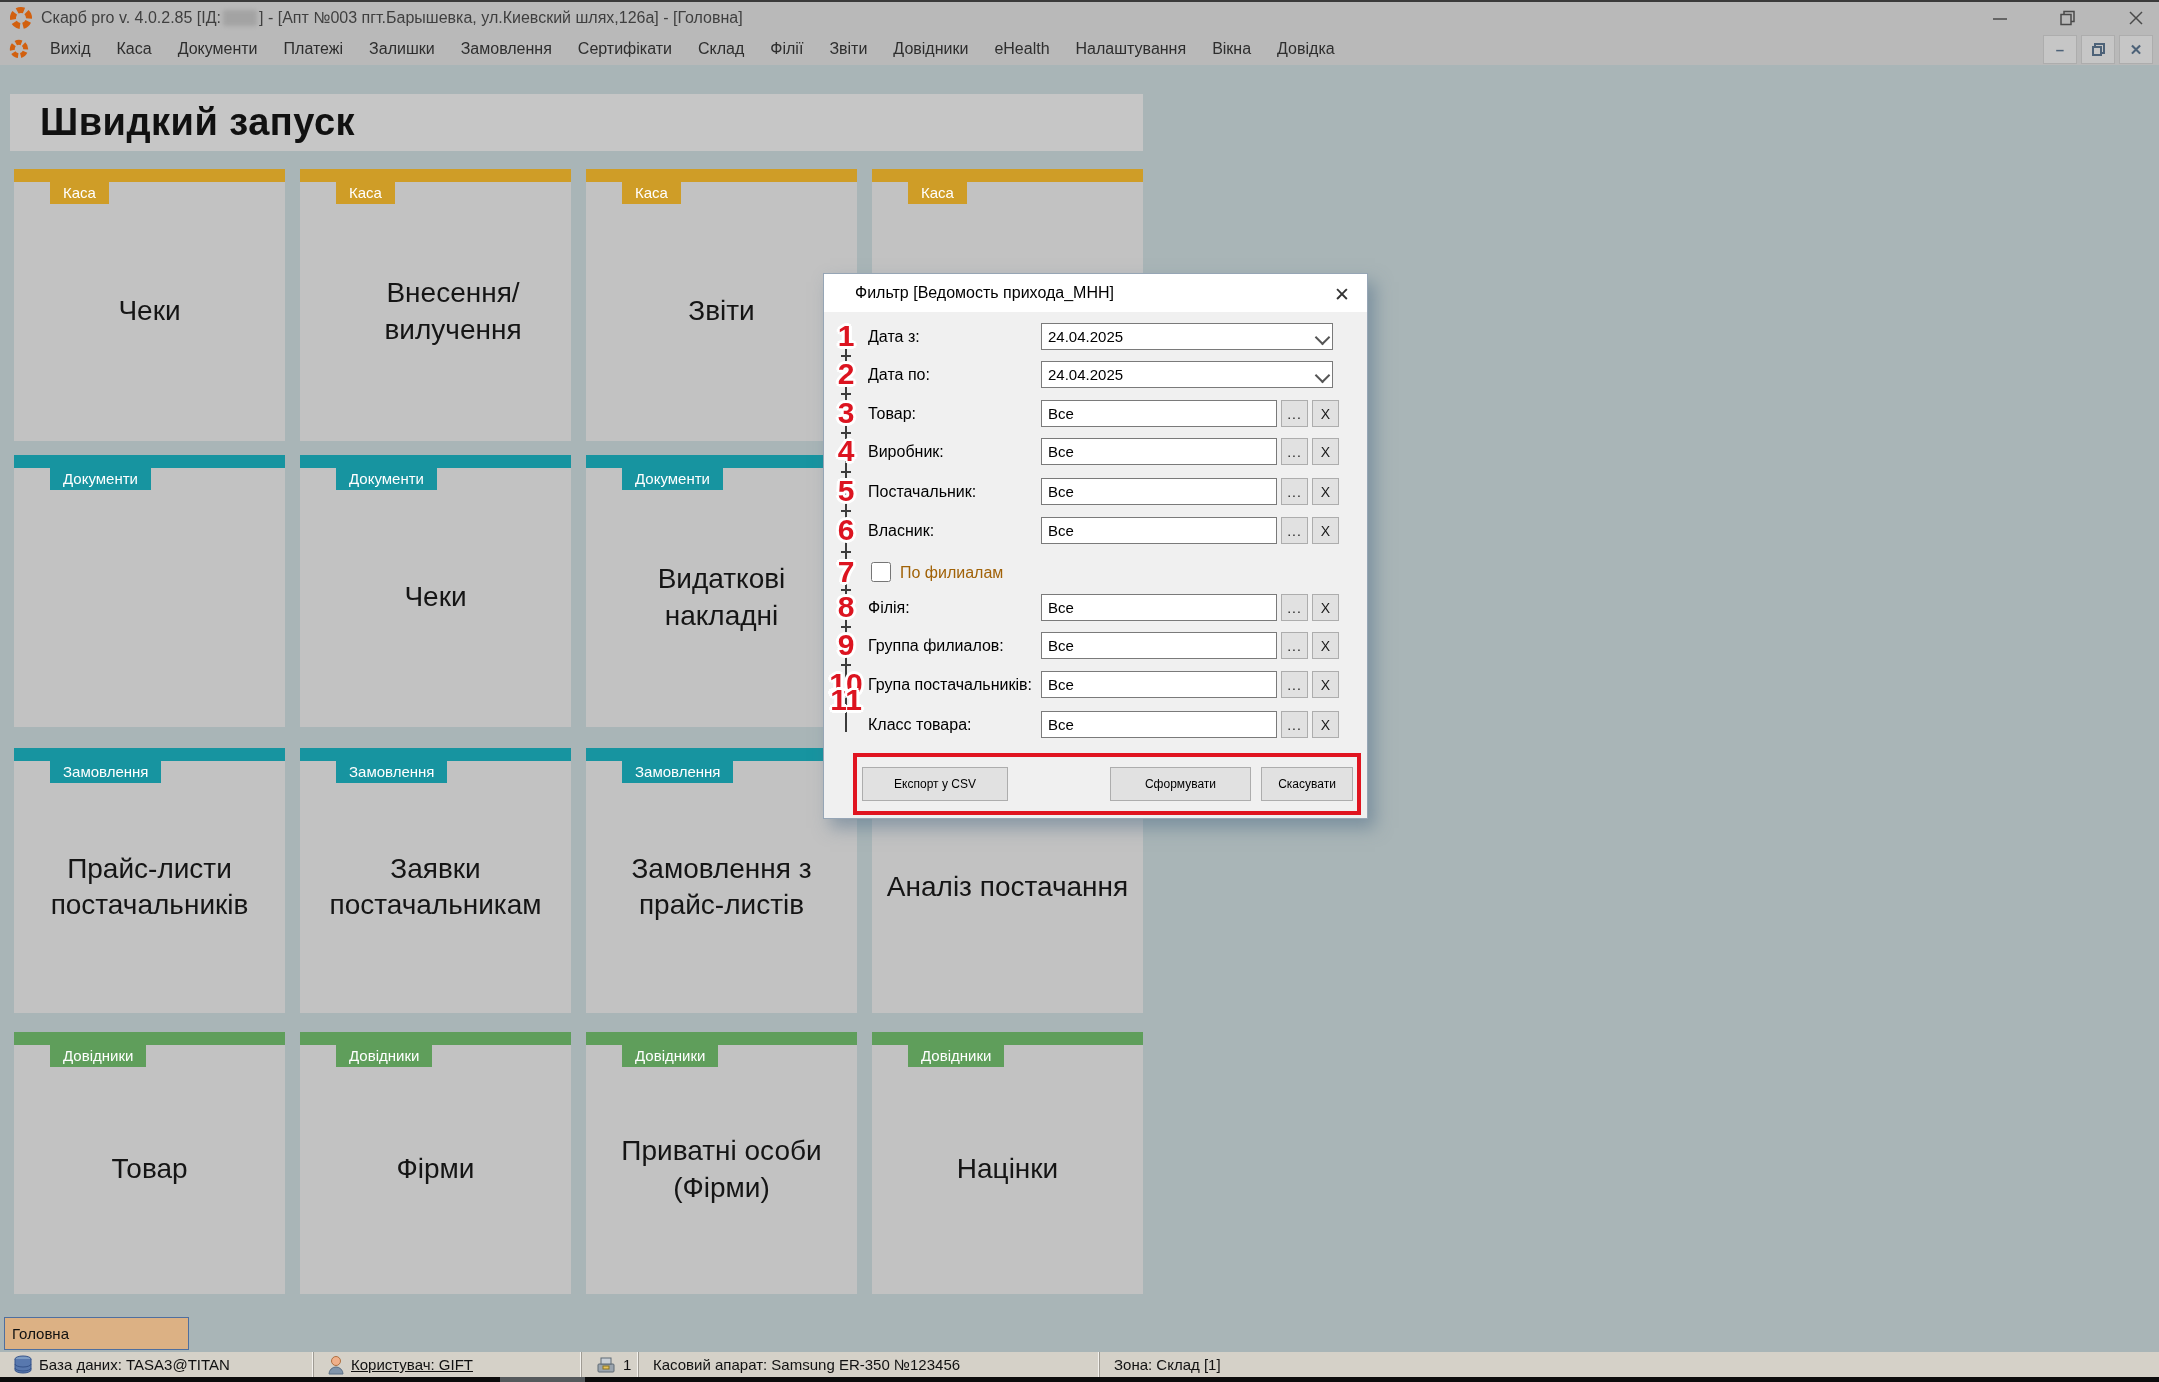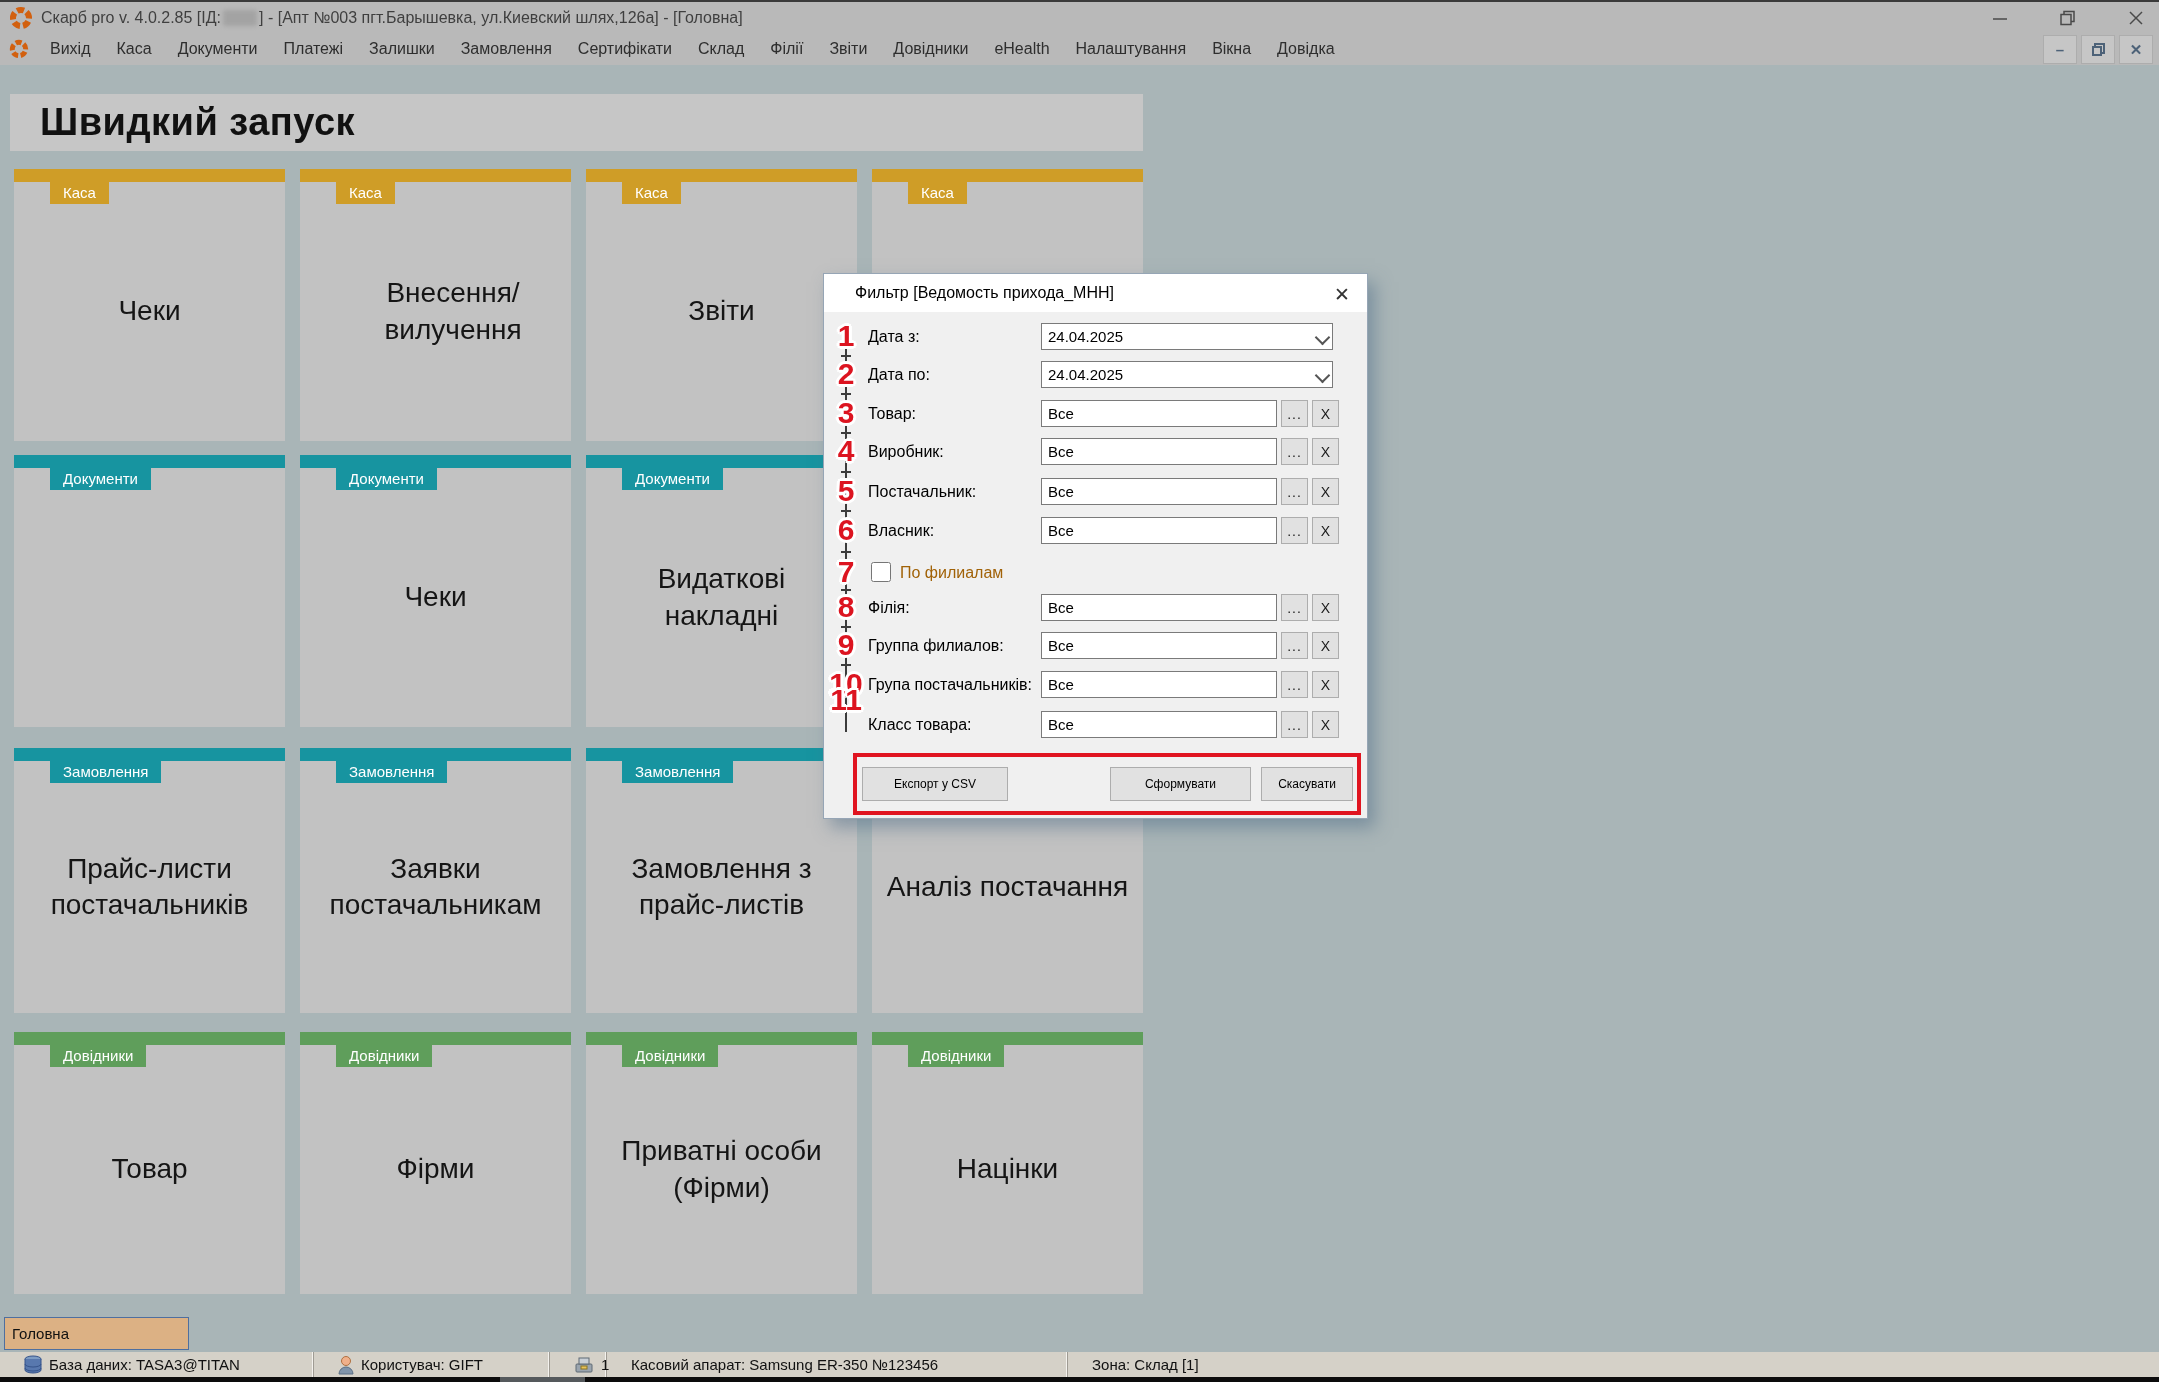--- a/index.html
+++ b/index.html
@@ -60,23 +60,23 @@
   .btn-cancel{left:437px;width:92px;}
   .red-box{position:absolute;left:29px;top:479px;width:508px;height:62px;border:4px solid #e01420;box-sizing:border-box;}
   .ann-line{position:absolute;left:21px;top:55px;width:2px;height:403px;background:#3c3c3c;}
   .ann-tick{position:absolute;left:17px;width:10px;height:2px;background:#3c3c3c;}
   .dnum{position:absolute;left:22px;transform:translate(-50%,-50%);font-size:30px;font-weight:bold;color:#dc1420;
         text-shadow:-2px -2px 0 #fff,2px -2px 0 #fff,-2px 2px 0 #fff,2px 2px 0 #fff,0 -3px 0 #fff,0 3px 0 #fff,-3px 0 0 #fff,3px 0 0 #fff;}
 
   
   .bottom-tab{position:absolute;left:4px;top:1317px;width:185px;height:33px;background:#dcb184;border:1px solid #4f6f9f;box-sizing:border-box;font-size:15px;color:#111;line-height:31px;padding-left:7px;}
   .statusbar{position:absolute;left:0;top:1352px;width:2159px;height:25px;background:#d5d1c8;display:flex;font-size:15px;color:#111;}
-  .sb-seg{display:flex;align-items:center;gap:7px;padding:0 24px;box-sizing:border-box;border-right:1px solid #9f9b93;box-shadow:inset -1px 0 0 #f4f2ee;white-space:nowrap;}
+  .sb-seg{display:flex;align-items:center;gap:7px;padding:0 14px;box-sizing:border-box;border-right:1px solid #9f9b93;box-shadow:inset -1px 0 0 #f4f2ee;white-space:nowrap;}
   .sb-seg svg{flex:0 0 auto;}
-  .seg-db{width:314px;} .seg-user{width:236px;} .seg-count{width:57px;} .seg-reg{width:461px;} .seg-zone{flex:1;border-right:none;box-shadow:none;}
+  .seg-db{width:314px;} .seg-user{width:268px;text-decoration:underline;} .seg-count{width:57px;} .seg-reg{width:461px;} .seg-zone{flex:1;border-right:none;box-shadow:none;}
   .black-strip{position:absolute;left:0;top:1377px;width:2159px;height:5px;background:#0c0c0c;}
   .black-strip .lighter{position:absolute;left:500px;top:0;width:85px;height:5px;background:#55595c;}
 </style>
 </head>
 <body>
 
 <div class="screen">
   <div class="top-edge"></div>
 
   <div class="titlebar">

